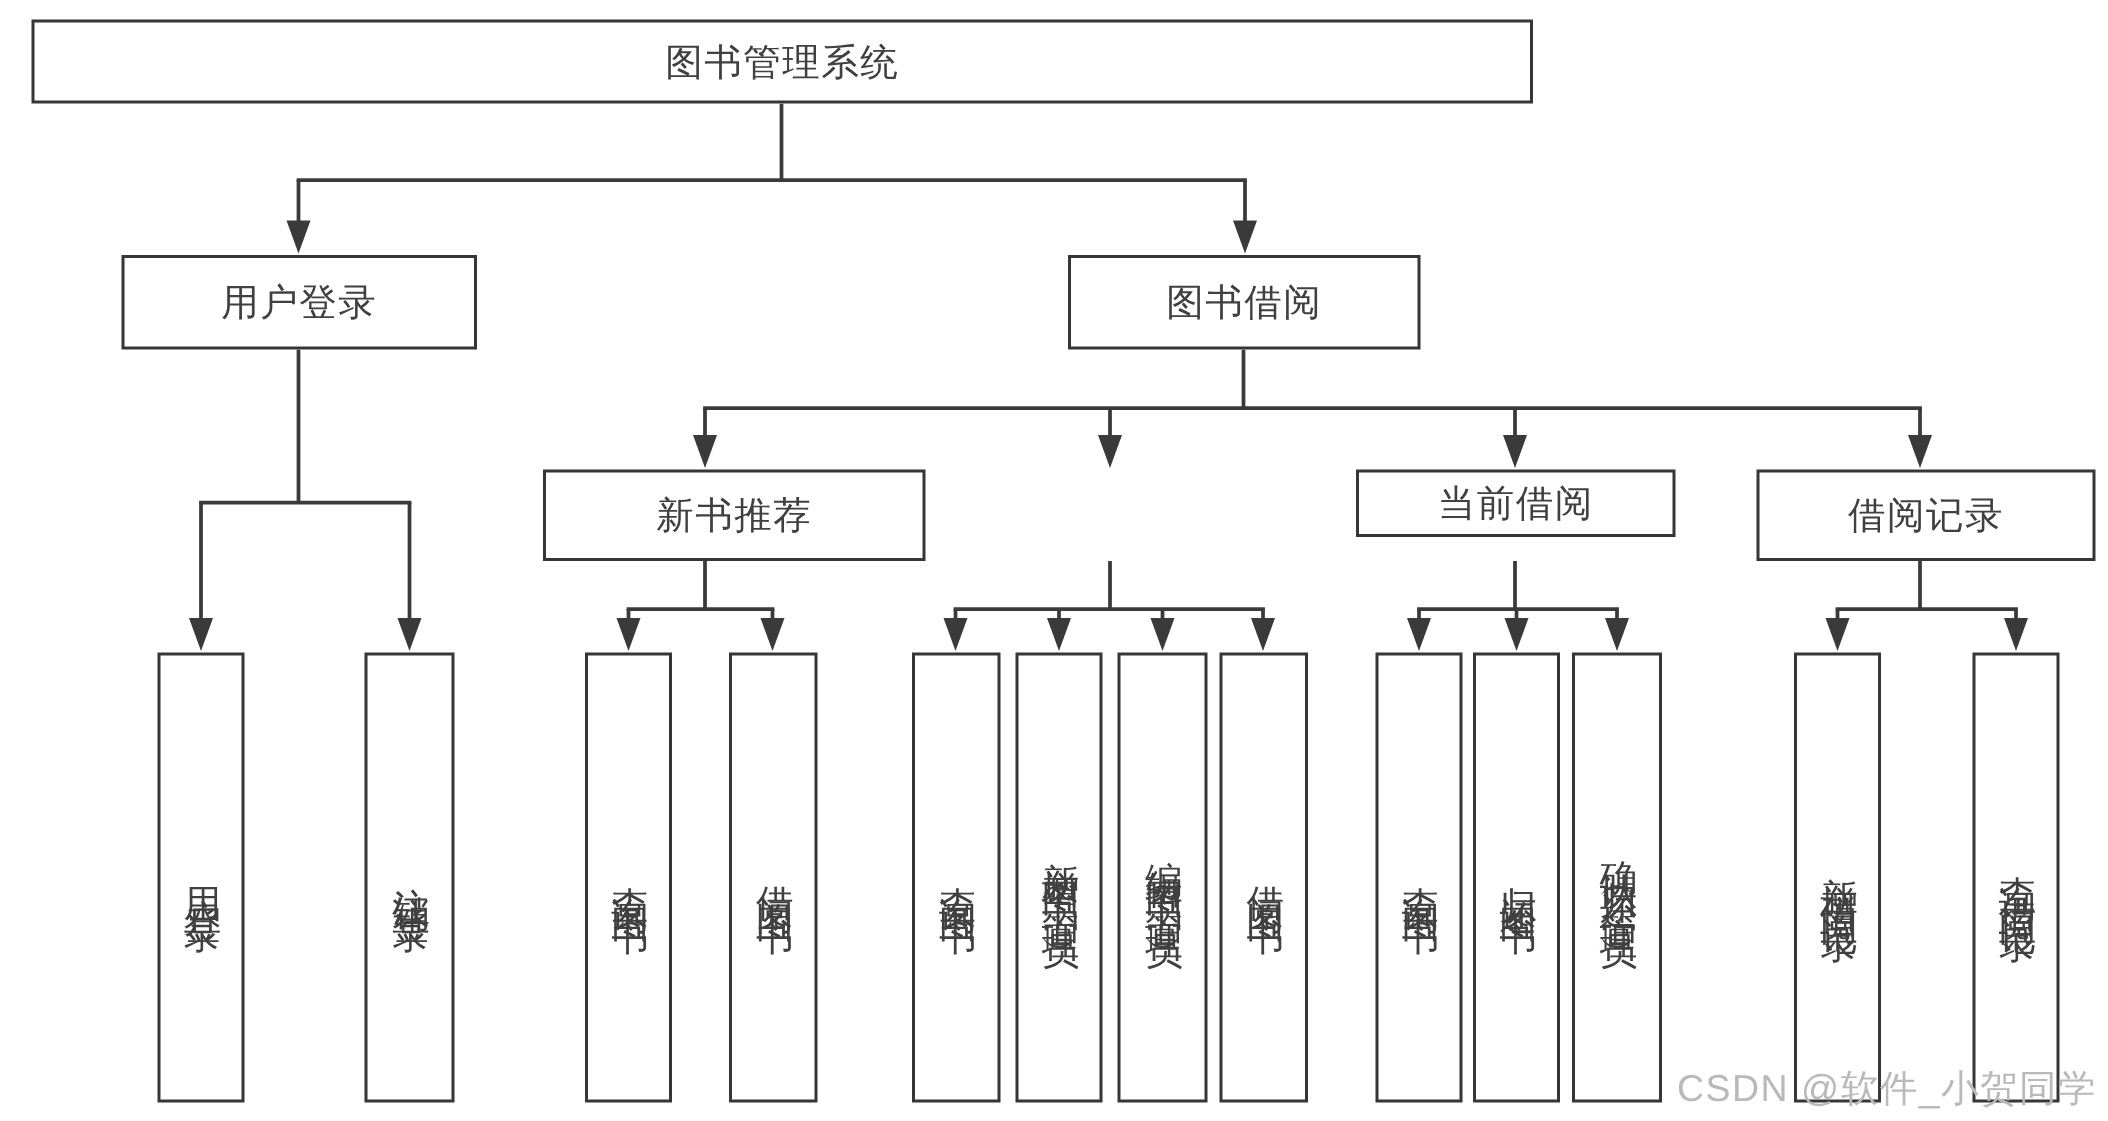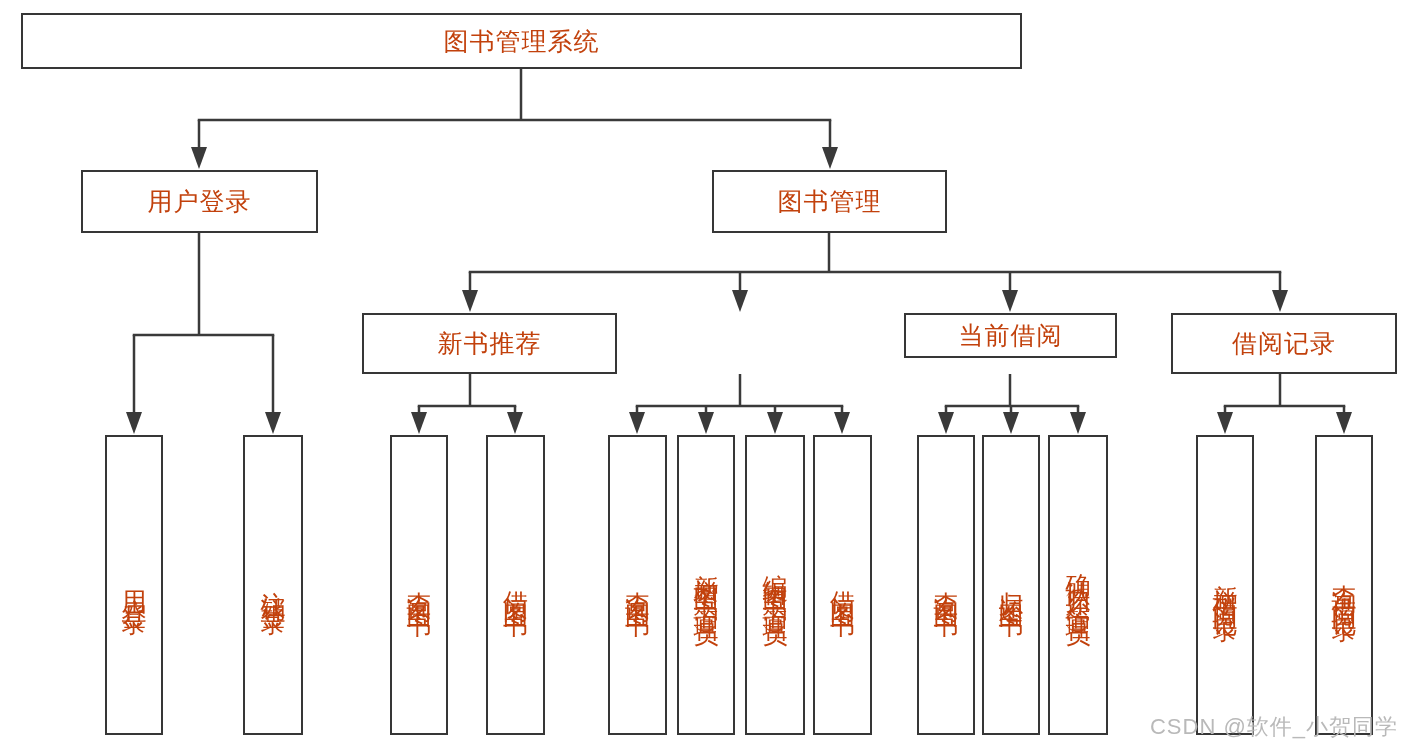--- a/index.html
+++ b/index.html
@@ -10,21 +10,21 @@
     font-family:"Liberation Sans","DejaVu Sans",sans-serif;
     overflow:hidden;
   }
   #wires{position:absolute;left:0;top:0;width:1405px;height:747px;}
   .node{
     position:absolute;
     box-sizing:border-box;
     border:2.5px solid #363636;
     background:#ffffff;
     display:flex;align-items:center;justify-content:center;
-    color:#c2410c;
+    color:#404040;
     font-size:25px;
     letter-spacing:1px;
     text-align:center;
   }
   .vnode{top:435px;height:300px;}
   .vnode span{
     writing-mode:vertical-rl;
     letter-spacing:7px;
     line-height:1;
     white-space:nowrap;
@@ -49,21 +49,21 @@
   .v7{left:745px;width:60px;}
   .v8{left:813px;width:59px;}
   .v9{left:917px;width:58px;}
   .v10{left:982px;width:58px;}
   .v11{left:1048px;width:60px;}
   .v12{left:1196px;width:58px;}
   .v13{left:1315px;width:58px;}
   .watermark{
     position:absolute;
     right:7px;bottom:5px;
-    font-size:22px;
+    font-size:25px;
     color:#b9b9b9;
     letter-spacing:1px;
     white-space:nowrap;
   }
 </style>
 </head>
 <body>
 
 <div id="canvas">
 
@@ -134,21 +134,21 @@
   </svg>
 
   <div class="node n-root">
     <span>图书管理系统</span>
   </div>
 
   <div class="node n-user-login">
     <span>用户登录</span>
   </div>
   <div class="node n-book-mgmt">
-    <span>图书管理</span>
+    <span>图书借阅</span>
   </div>
 
   <div class="node n-recommend">
     <span>新书推荐</span>
   </div>
   <div class="node n-current">
     <span>当前借阅</span>
   </div>
   <div class="node n-records">
     <span>借阅记录</span>

